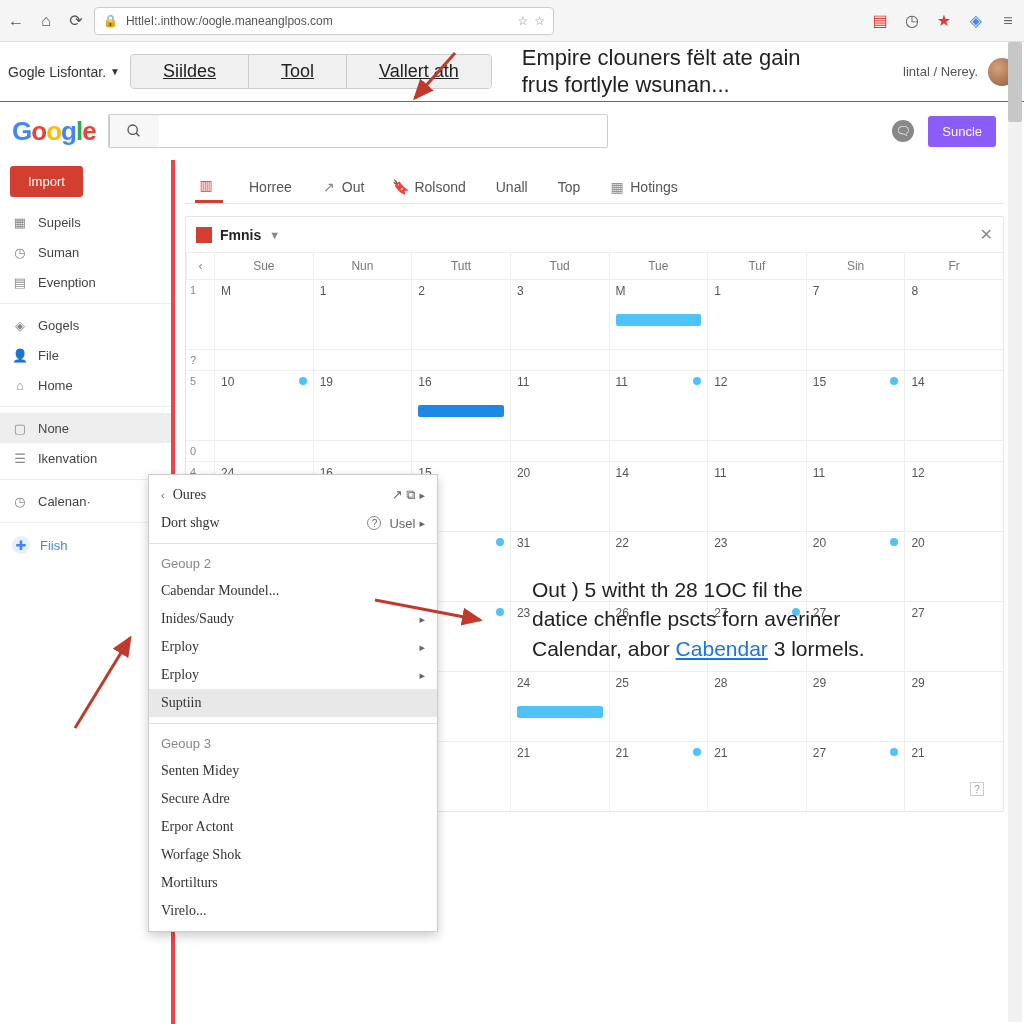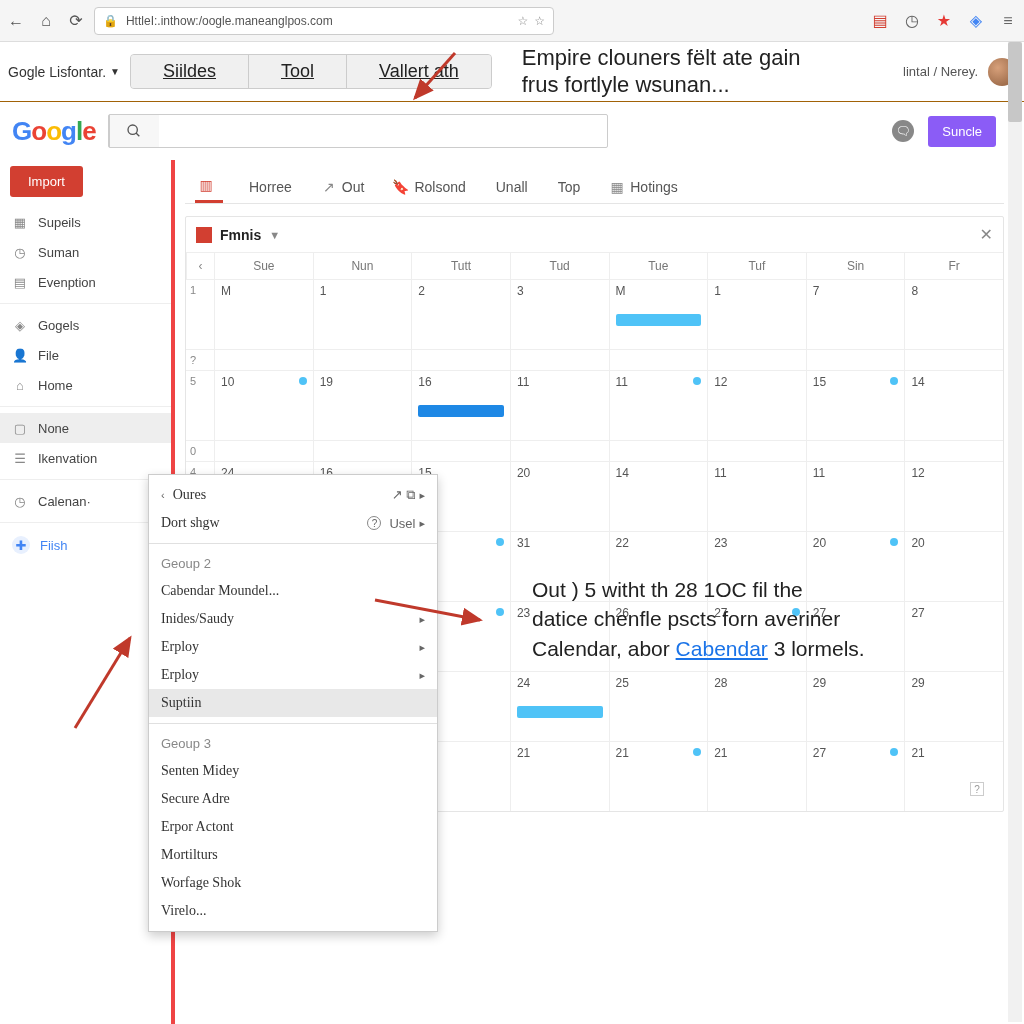--- a/index.html
+++ b/index.html
@@ -556,24 +556,24 @@
         <div class="row1">
           <span class="lbl">Senten Midey</span>
         </div>
         <div class="row1">
           <span class="lbl">Secure Adre</span>
         </div>
         <div class="row1">
           <span class="lbl">Erpor Actont</span>
         </div>
         <div class="row1">
+          <span class="lbl">Worfage Shok</span>
+        </div>
+        <div class="row1">
           <span class="lbl">Mortilturs</span>
-        </div>
-        <div class="row1">
-          <span class="lbl">Worfage Shok</span>
         </div>
         <div class="row1">
           <span class="lbl">Virelo...</span>
         </div>
       </div>
   </div>
 </div>
 
 <div class="arrow-bl">
   <svg width="70" height="110">

